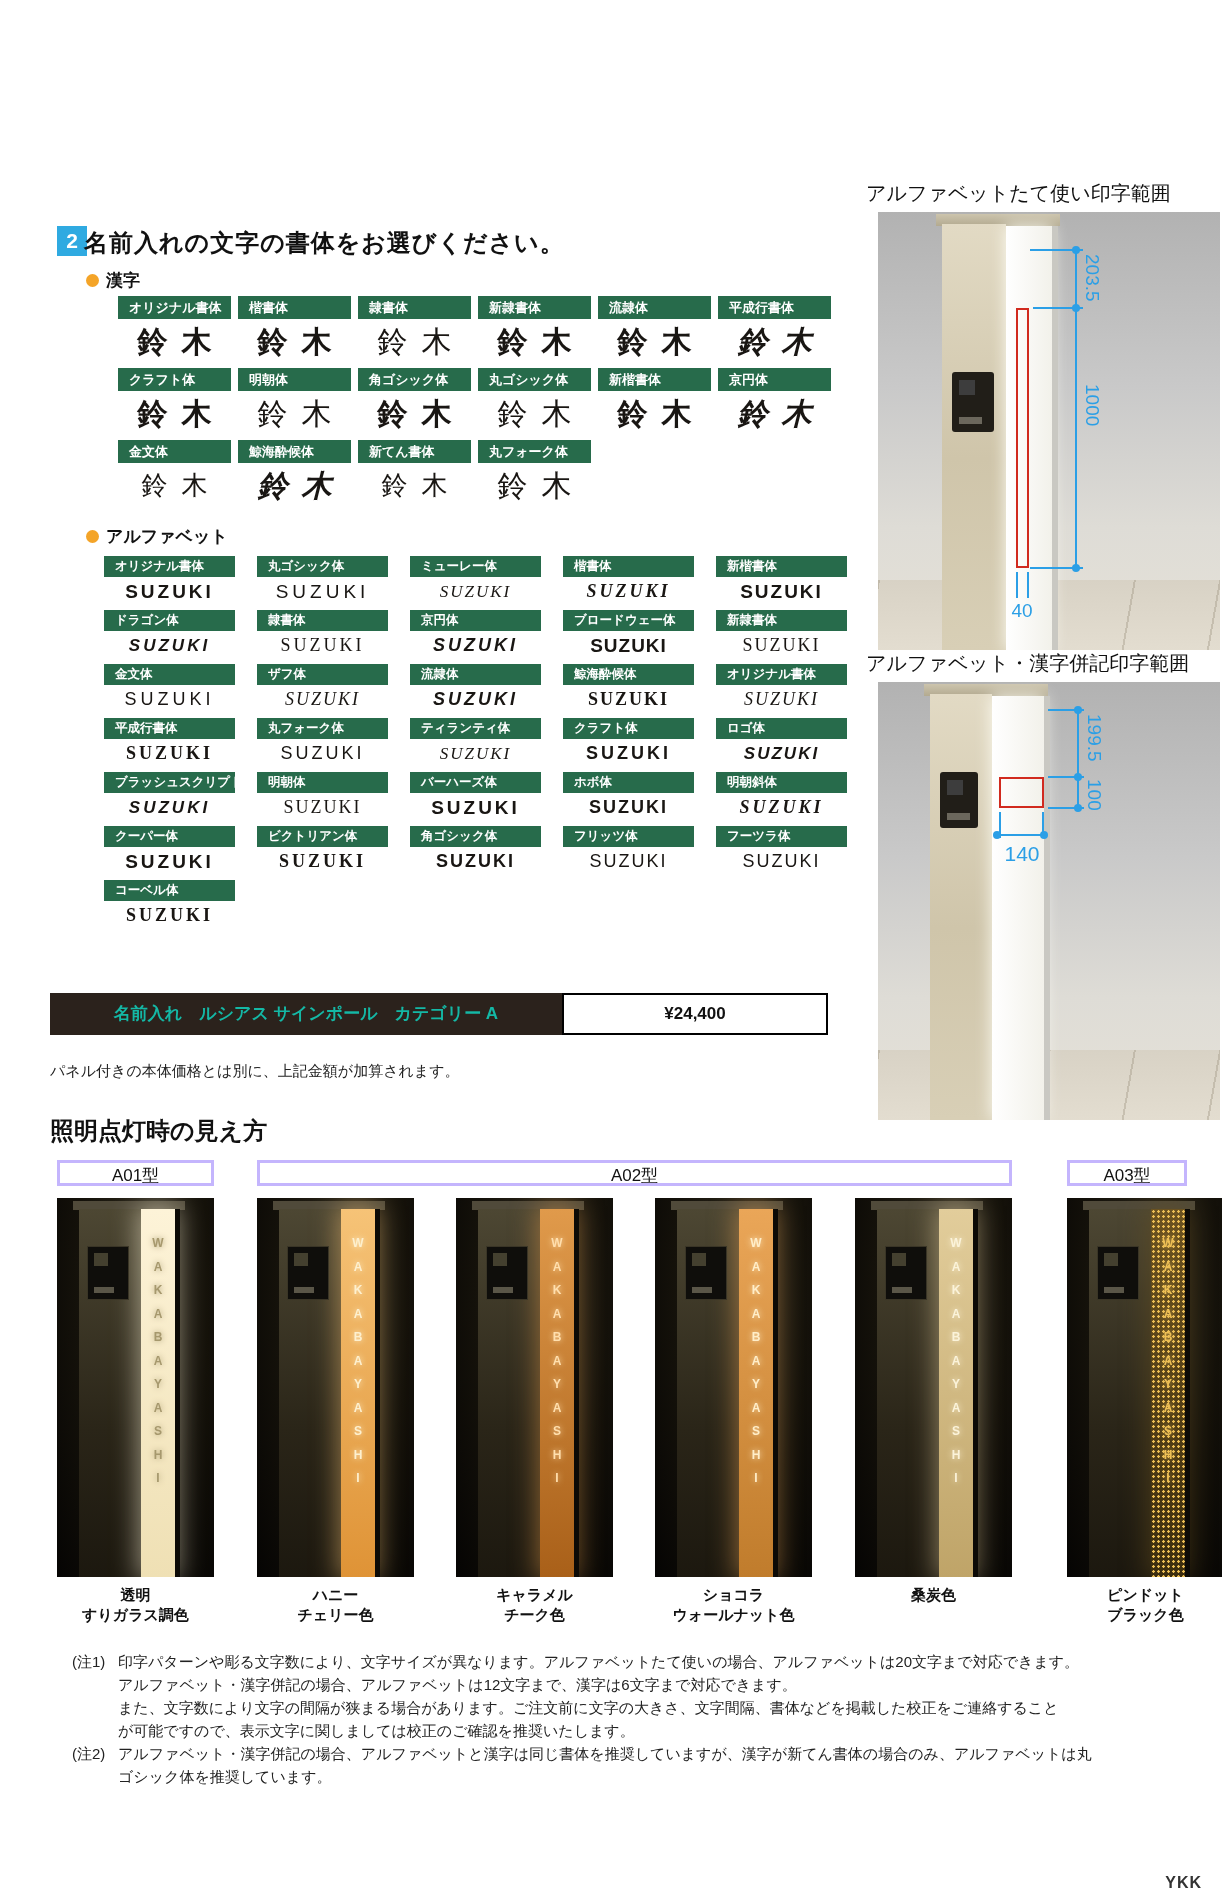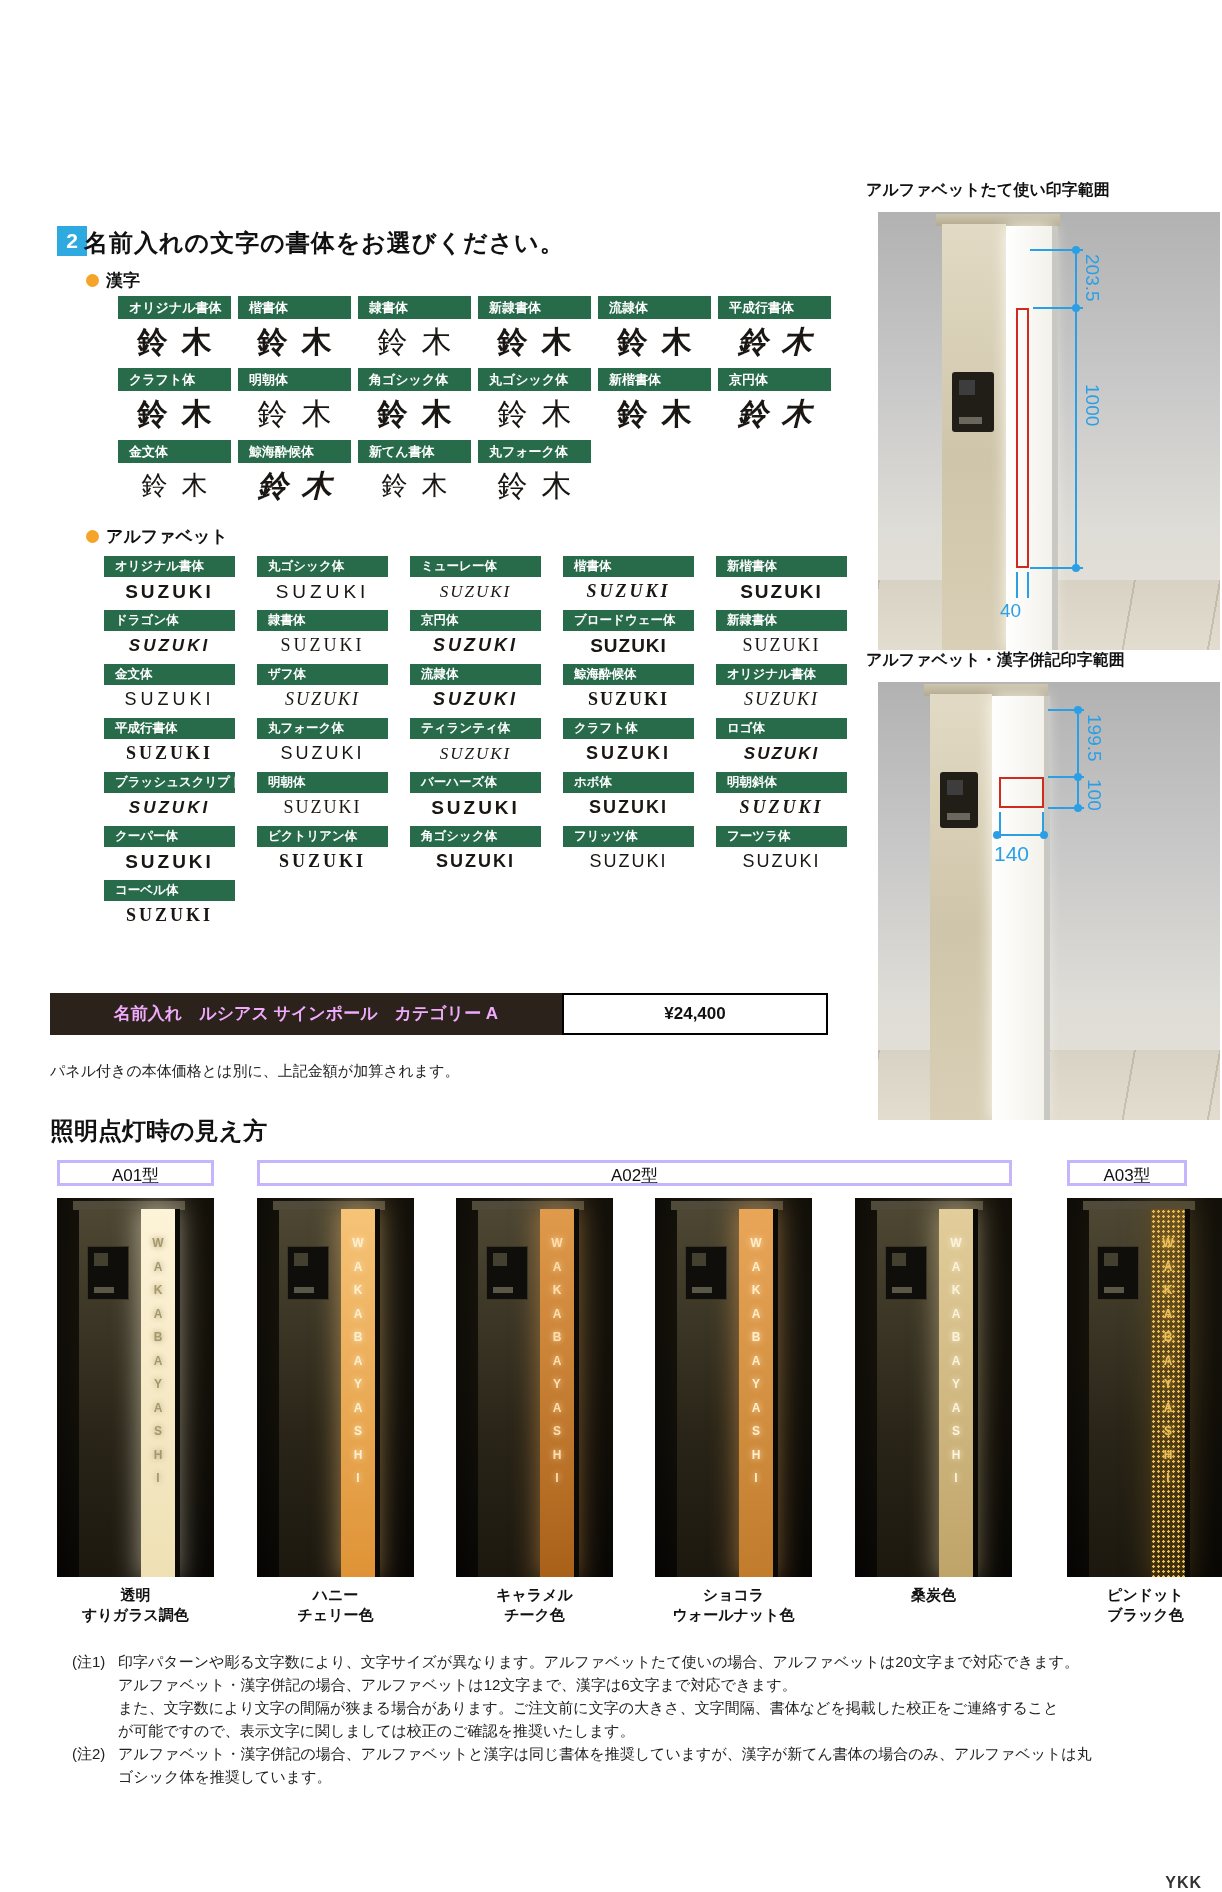--- a/index.html
+++ b/index.html
@@ -22,44 +22,44 @@
   .flabel{background:#276b4b;color:#fff;font-weight:bold;box-sizing:border-box;
           padding-left:11px;white-space:nowrap;overflow:hidden;}
   .kcell .flabel{height:23px;font-size:13px;line-height:23px;}
   .acell .flabel{height:21px;font-size:12.5px;line-height:21px;}
   .ksample{height:46px;line-height:46px;text-align:center;font-size:30px;
            letter-spacing:14px;text-indent:14px;white-space:nowrap;color:#191613;}
   .asample{height:29px;line-height:29px;text-align:center;font-size:19px;
            letter-spacing:3px;white-space:nowrap;color:#191613;}
 
   
-  .dia-title{font-size:16px;font-weight:bold;white-space:nowrap;}
+  .dia-title{font-size:20px;font-weight:normal;white-space:nowrap;}
   .dphoto{width:342px;height:438px;overflow:hidden;
           background:linear-gradient(180deg,#b2b2b2,#c9c9c9 40%,#dedcd6 72%,#e6e2d8);}
   .floor{left:0;right:0;bottom:0;height:70px;
          background:repeating-linear-gradient(100deg,rgba(150,140,120,.35) 0 2px,transparent 2px 84px),
                     linear-gradient(#d8d2c5,#e3ddd0);}
   .cap{background:linear-gradient(180deg,#ccc4ad,#b3aa90);}
   .pfront{background:linear-gradient(180deg,#e2dac4,#cfc5aa 55%,#d8cfb6);}
   .ppanel{background:linear-gradient(90deg,#ffffff,#f2f1ea);box-shadow:0 0 16px rgba(255,255,248,.95);}
   .pedge{background:#c9c8c2;}
   .lamp{background:#211e18;border-radius:3px;}
   .lamp:before{content:"";position:absolute;left:7px;top:8px;width:16px;height:15px;background:#3d3d3d;}
   .lamp:after{content:"";position:absolute;left:7px;bottom:8px;width:23px;height:7px;background:#6b675c;}
   .redrect{border:2px solid #d12a1e;box-sizing:border-box;}
   .dimv{width:2px;background:#2b9fe6;}
   .dimh{height:2px;background:#2b9fe6;}
   .dot{width:8px;height:8px;border-radius:50%;background:#2b9fe6;}
   .vdim{writing-mode:vertical-rl;color:#2b9fe6;font-size:19px;white-space:nowrap;}
-  .hdim{color:#2b9fe6;font-size:19px;}
+  .hdim{color:#2b9fe6;font-size:19px;text-align:center;}
 
   
   .pricebar{width:778px;height:42px;background:#2b221c;}
   .price-label{position:absolute;left:0;top:0;width:512px;height:42px;line-height:42px;text-align:center;
-               color:#f0abfc;font-size:17px;font-weight:bold;white-space:nowrap;}
+               color:#14b8a6;font-size:17px;font-weight:bold;white-space:nowrap;}
   .price-box{position:absolute;right:0;top:0;width:266px;height:42px;background:#fff;border:2px solid #000;
              box-sizing:border-box;line-height:38px;text-align:center;font-size:17px;font-weight:bold;}
   .price-note{font-size:15px;color:#222;margin-top:16px;}
 
   
   .sec2-title{font-size:24px;font-weight:bold;}
   .model-box{height:26px;border:3px solid #c4b5fd;background:#fff;text-align:center;line-height:26px;
              font-size:17px;box-sizing:border-box;}
   .photo{position:relative;width:157px;height:379px;overflow:hidden;
          background:radial-gradient(ellipse at 55% 25%,#2f2a1d 0%,#14110a 55%,#050403 100%);}

